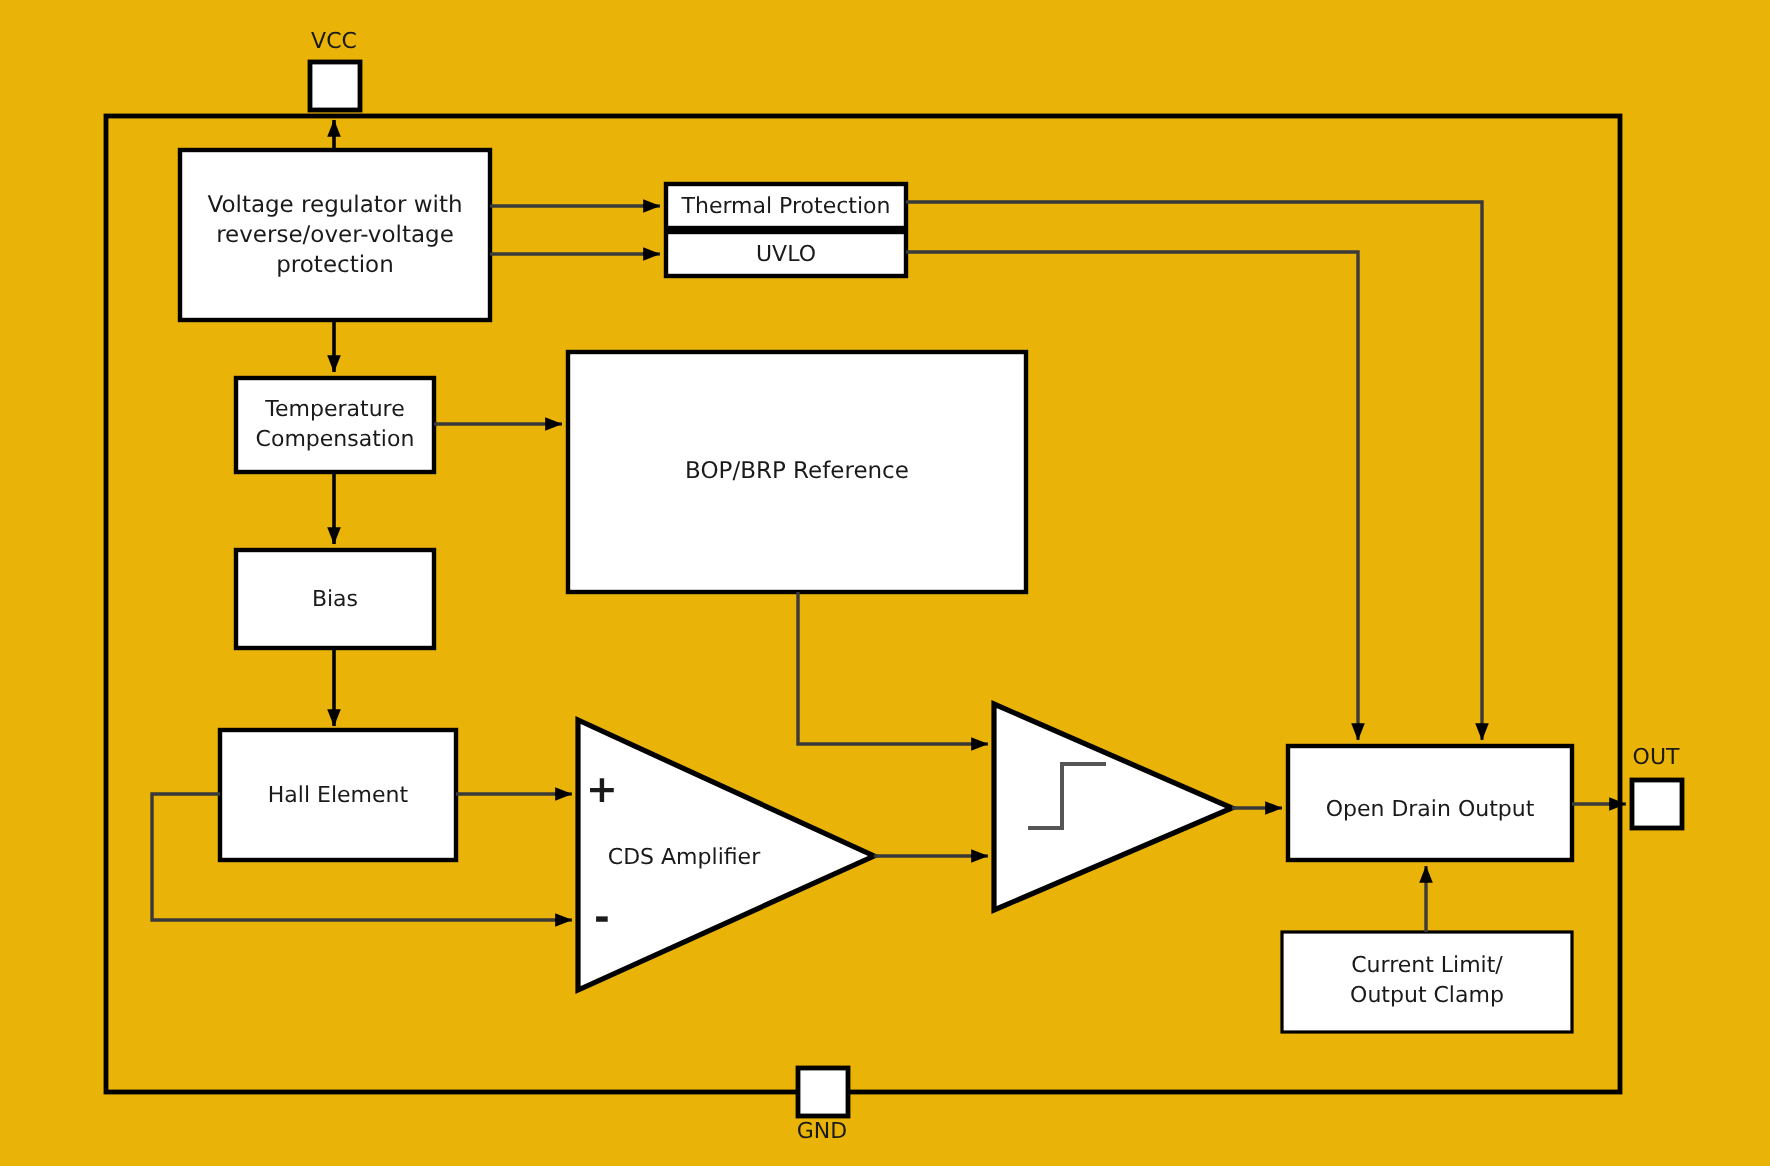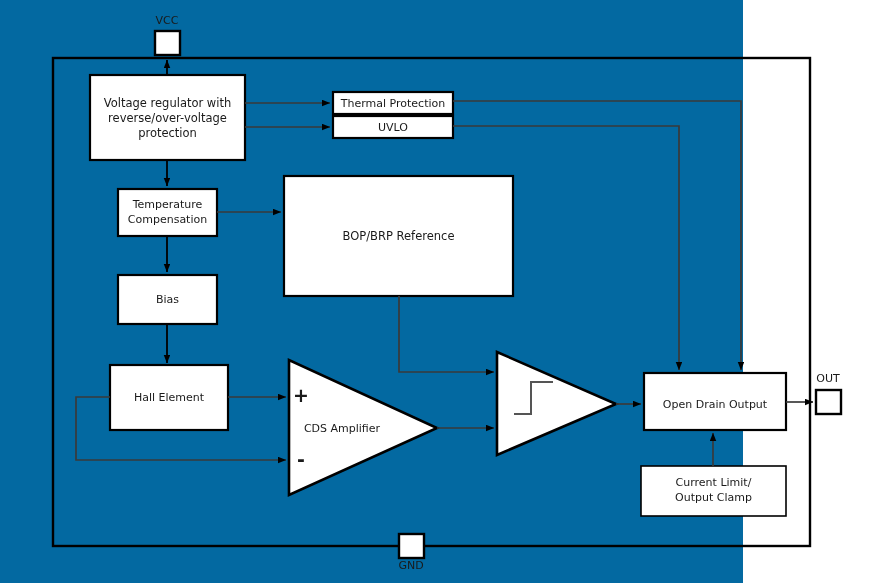--- a/index.html
+++ b/index.html
@@ -2,23 +2,23 @@
 <html><head>
 <meta charset="utf-8">
 <style>
   html, body {
     margin: 0;
     padding: 0;
     background: #ffffff;
   }
   #canvas {
     position: relative;
-    width: 743px;
+    width: 885px;
     height: 583px;
-    background: #0369a1;
+    background: #eab308;
     font-family: "DejaVu Sans", "Liberation Sans", sans-serif;
   }
   svg#diagram {
     position: absolute;
     top: 0;
     left: 0;
     width: 885px;
     height: 583px;
     overflow: visible;
   }

